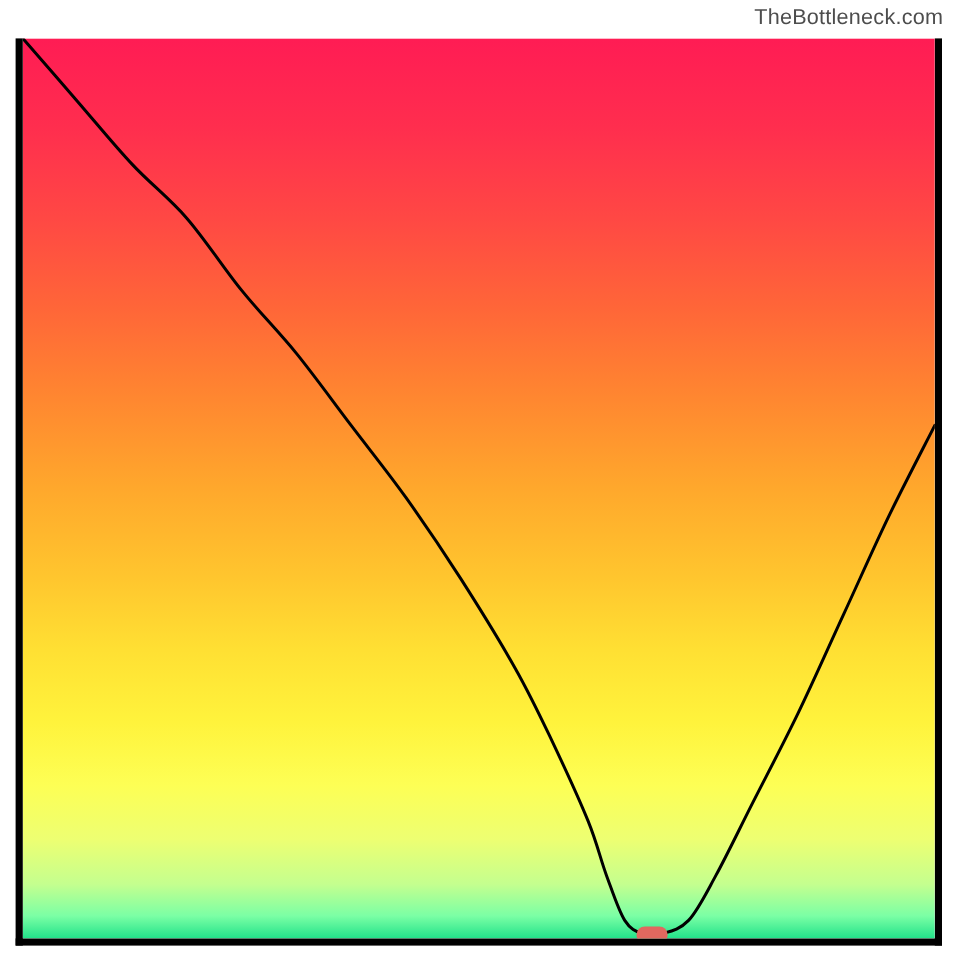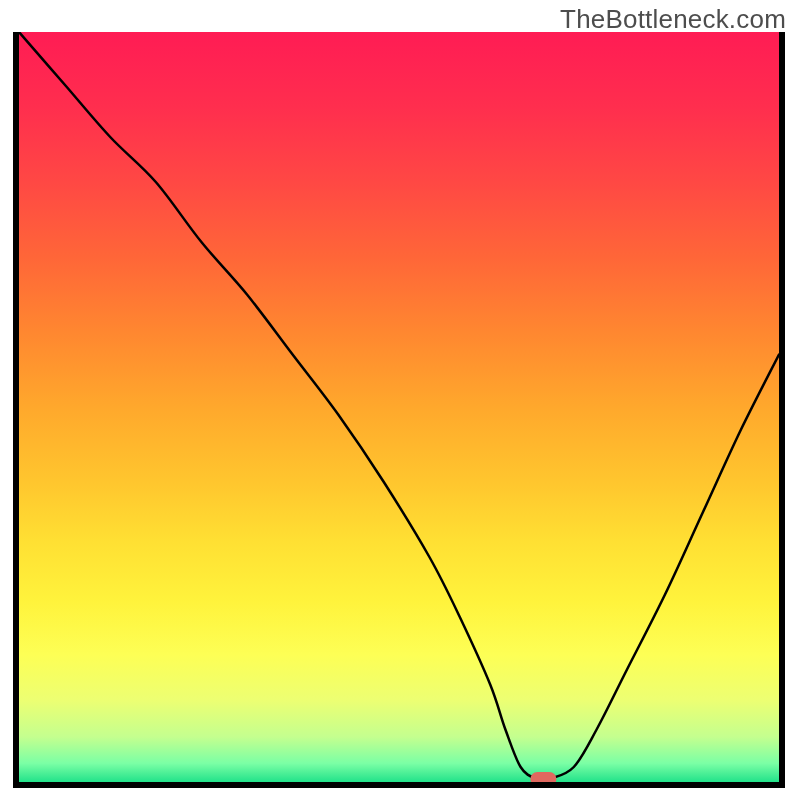--- a/index.html
+++ b/index.html
@@ -13,21 +13,21 @@
   .chart-container {
     position: relative;
     width: 800px;
     height: 800px;
   }
   .watermark {
     position: absolute;
     top: 4px;
     right: 14px;
     color: #4d4d4d;
-    font-size: 26px;
+    font-size: 18px;
     letter-spacing: 0.2px;
     z-index: 5;
   }
   .axes-frame {
     position: absolute;
     left: 13px;
     top: 32px;
     width: 772px;
     height: 756px;
     border-left: 6px solid #000;

